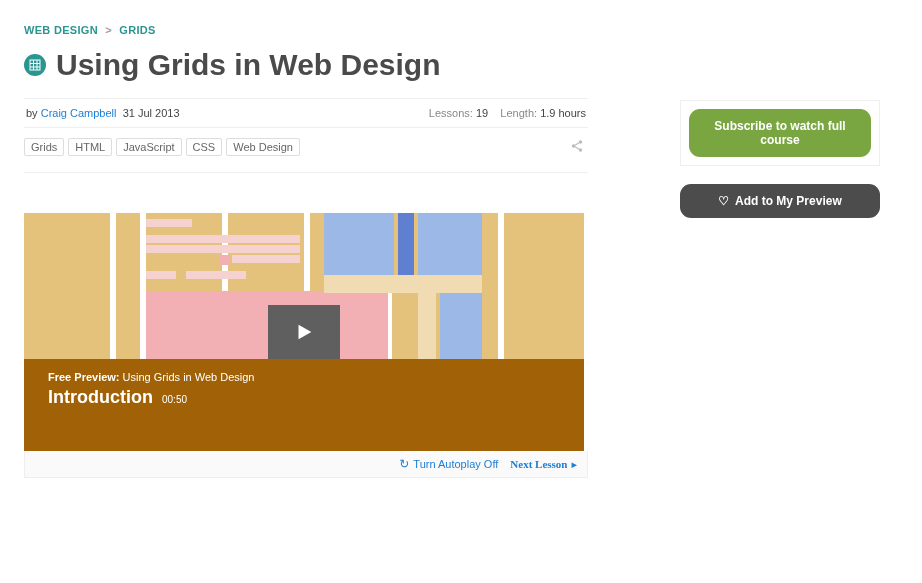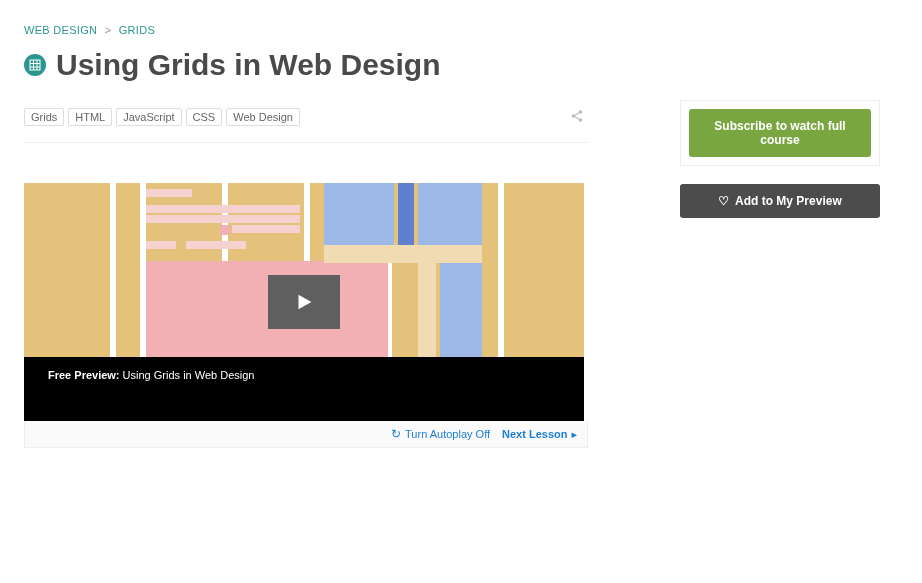--- a/index.html
+++ b/index.html
@@ -1,18 +1,18 @@
 <!DOCTYPE html>
 <html><head>
 <meta charset="utf-8">
 <style>
 * { box-sizing: border-box; margin: 0; padding: 0; }
 body { font-family: -apple-system, BlinkMacSystemFont, "Segoe UI", Helvetica, Arial, sans-serif; background: #fff; color: #333; }
 .page { width: 922px; padding: 24px 24px 8px 24px; }
-.breadcrumb { font-size: 11px; font-weight: 400; letter-spacing: 0.3px; margin-bottom: 12px; }
+.breadcrumb { font-size: 11px; font-weight: 700; letter-spacing: 0.3px; margin-bottom: 12px; }
 .breadcrumb a { color: #2b9590; text-decoration: none; }
 .breadcrumb .sep { color: #9b9b9b; margin: 0 4px; }
 .title-row { display: flex; align-items: center; gap: 10px; margin-bottom: 16px; }
 .title-icon { width: 22px; height: 22px; border-radius: 50%; background: #2b9590; display: flex; align-items: center; justify-content: center; }
 .title-icon svg { width: 12px; height: 12px; }
 h1 { font-size: 30px; font-weight: 700; color: #4a4a4a; }
 .main-layout { display: flex; gap: 92px; }
 .left-col { width: 564px; }
 .right-col { width: 200px; padding-top: 2px; }
 .meta-bar { border-top: 1px solid #eee; border-bottom: 1px solid #eee; padding: 8px 2px; display: flex; justify-content: space-between; font-size: 11px; color: #444; }
@@ -27,29 +27,29 @@
 .grid-bg .gap { background: #fff; }
 .blocks { position: absolute; inset: 0; }
 .blk { position: absolute; }
 .pink { background: #f2b0b5; }
 .lpink { background: #f5d1d0; }
 .blue { background: #9bb8e6; }
 .dblue { background: #5f7fd1; }
 .ltan { background: #f0dbb2; }
 .play-btn { position: absolute; left: 50%; top: 50%; transform: translate(-50%,-50%); width: 72px; height: 54px; background: #5f5f5f; display: flex; align-items: center; justify-content: center; cursor: pointer; }
 .play-btn svg { fill: #fff; width: 22px; height: 22px; }
-.overlay-bar { position: absolute; left: 0; right: 0; bottom: 0; height: 64px; background: #000000; color: #fff; padding: 12px 24px; }
+.overlay-bar { position: absolute; left: 0; right: 0; bottom: 0; height: 92px; background: #a16207; color: #fff; padding: 12px 24px; }
 .overlay-bar .preview-line { font-size: 11px; }
 .overlay-bar .preview-line strong { font-weight: 700; }
 .overlay-bar .lesson-title { font-size: 18px; font-weight: 700; margin-top: 4px; }
 .overlay-bar .lesson-title small { font-size: 10px; font-weight: 400; margin-left: 4px; }
 .video-footer { background: #fafafa; border: 1px solid #eee; border-top: none; padding: 6px 10px; display: flex; justify-content: flex-end; align-items: center; gap: 12px; font-size: 11px; }
 .video-footer a { color: #1c7ed6; text-decoration: none; display: inline-flex; align-items: center; gap: 4px; }
-.video-footer .next strong { font-weight: 700; }
-.btn { display: flex; align-items: center; justify-content: center; gap: 6px; width: 100%; padding: 10px 14px; font-size: 12px; font-weight: 700; border-radius: 3px; cursor: pointer; border: none; }
+.video-footer .next strong { font-weight: 700; font-family: Liberation Serif, serif; }
+.btn { display: flex; align-items: center; justify-content: center; gap: 6px; width: 100%; padding: 10px 14px; font-size: 12px; font-weight: 700; border-radius: 11px; cursor: pointer; border: none; }
 .btn-box { border: 1px solid #eee; padding: 8px; margin-bottom: 18px; }
 .btn-green { background: #79a640; color: #fff; }
 .btn-dark { background: #4d4c4c; color: #fff; }
 .btn + .btn { margin-top: 8px; }
 .right-group { display: flex; flex-direction: column; gap: 10px; }
 </style>
 </head>
 <body>
 
 <div class="page">
@@ -67,20 +67,34 @@
           <line x1="8" y1="1" x2="8" y2="11" stroke="#fff" stroke-width="1"></line>
           <line x1="1" y1="4.5" x2="11" y2="4.5" stroke="#fff" stroke-width="1"></line>
           <line x1="1" y1="8" x2="11" y2="8" stroke="#fff" stroke-width="1"></line>
         </svg>
     </span>
     <h1>Using Grids in Web Design</h1>
   </div>
 
   <div class="main-layout">
     <div class="left-col">
+      <div class="meta-bar">
+        <div class="meta-left">
+          <span>by</span>
+          <a href="#">Craig Campbell</a>
+          &nbsp;<span>31 Jul 2013</span>
+        </div>
+        <div class="meta-right">
+          <span class="label">Lessons:</span>
+          <span>19</span>
+          &nbsp;&nbsp;
+          <span class="label">Length:</span>
+          <span>1.9 hours</span>
+        </div>
+      </div>
 
       <div class="tags-row">
         <span class="tag">Grids</span>
         <span class="tag">HTML</span>
         <span class="tag">JavaScript</span>
         <span class="tag">CSS</span>
         <span class="tag">Web Design</span>
         <span class="share-icon">
           <svg width="14" height="14" viewBox="0 0 24 24" fill="currentColor">
               <circle cx="18" cy="5" r="3"></circle>
@@ -128,20 +142,24 @@
         <div class="play-btn">
           <svg viewBox="0 0 24 24">
               <path d="M6 4l14 8-14 8z"></path>
             </svg>
         </div>
         <div class="overlay-bar">
           <div class="preview-line">
             <strong>Free Preview:</strong>
             <span>Using Grids in Web Design</span>
           </div>
+          <div class="lesson-title">
+            <span>Introduction</span>
+            <small>00:50</small>
+          </div>
         </div>
       </div>
 
       <div class="video-footer">
         <a href="#">
           <span style="font-size:12px">↻</span>
           <span>Turn Autoplay Off</span>
         </a>
         <a href="#" class="next">
           <strong>Next Lesson</strong>

